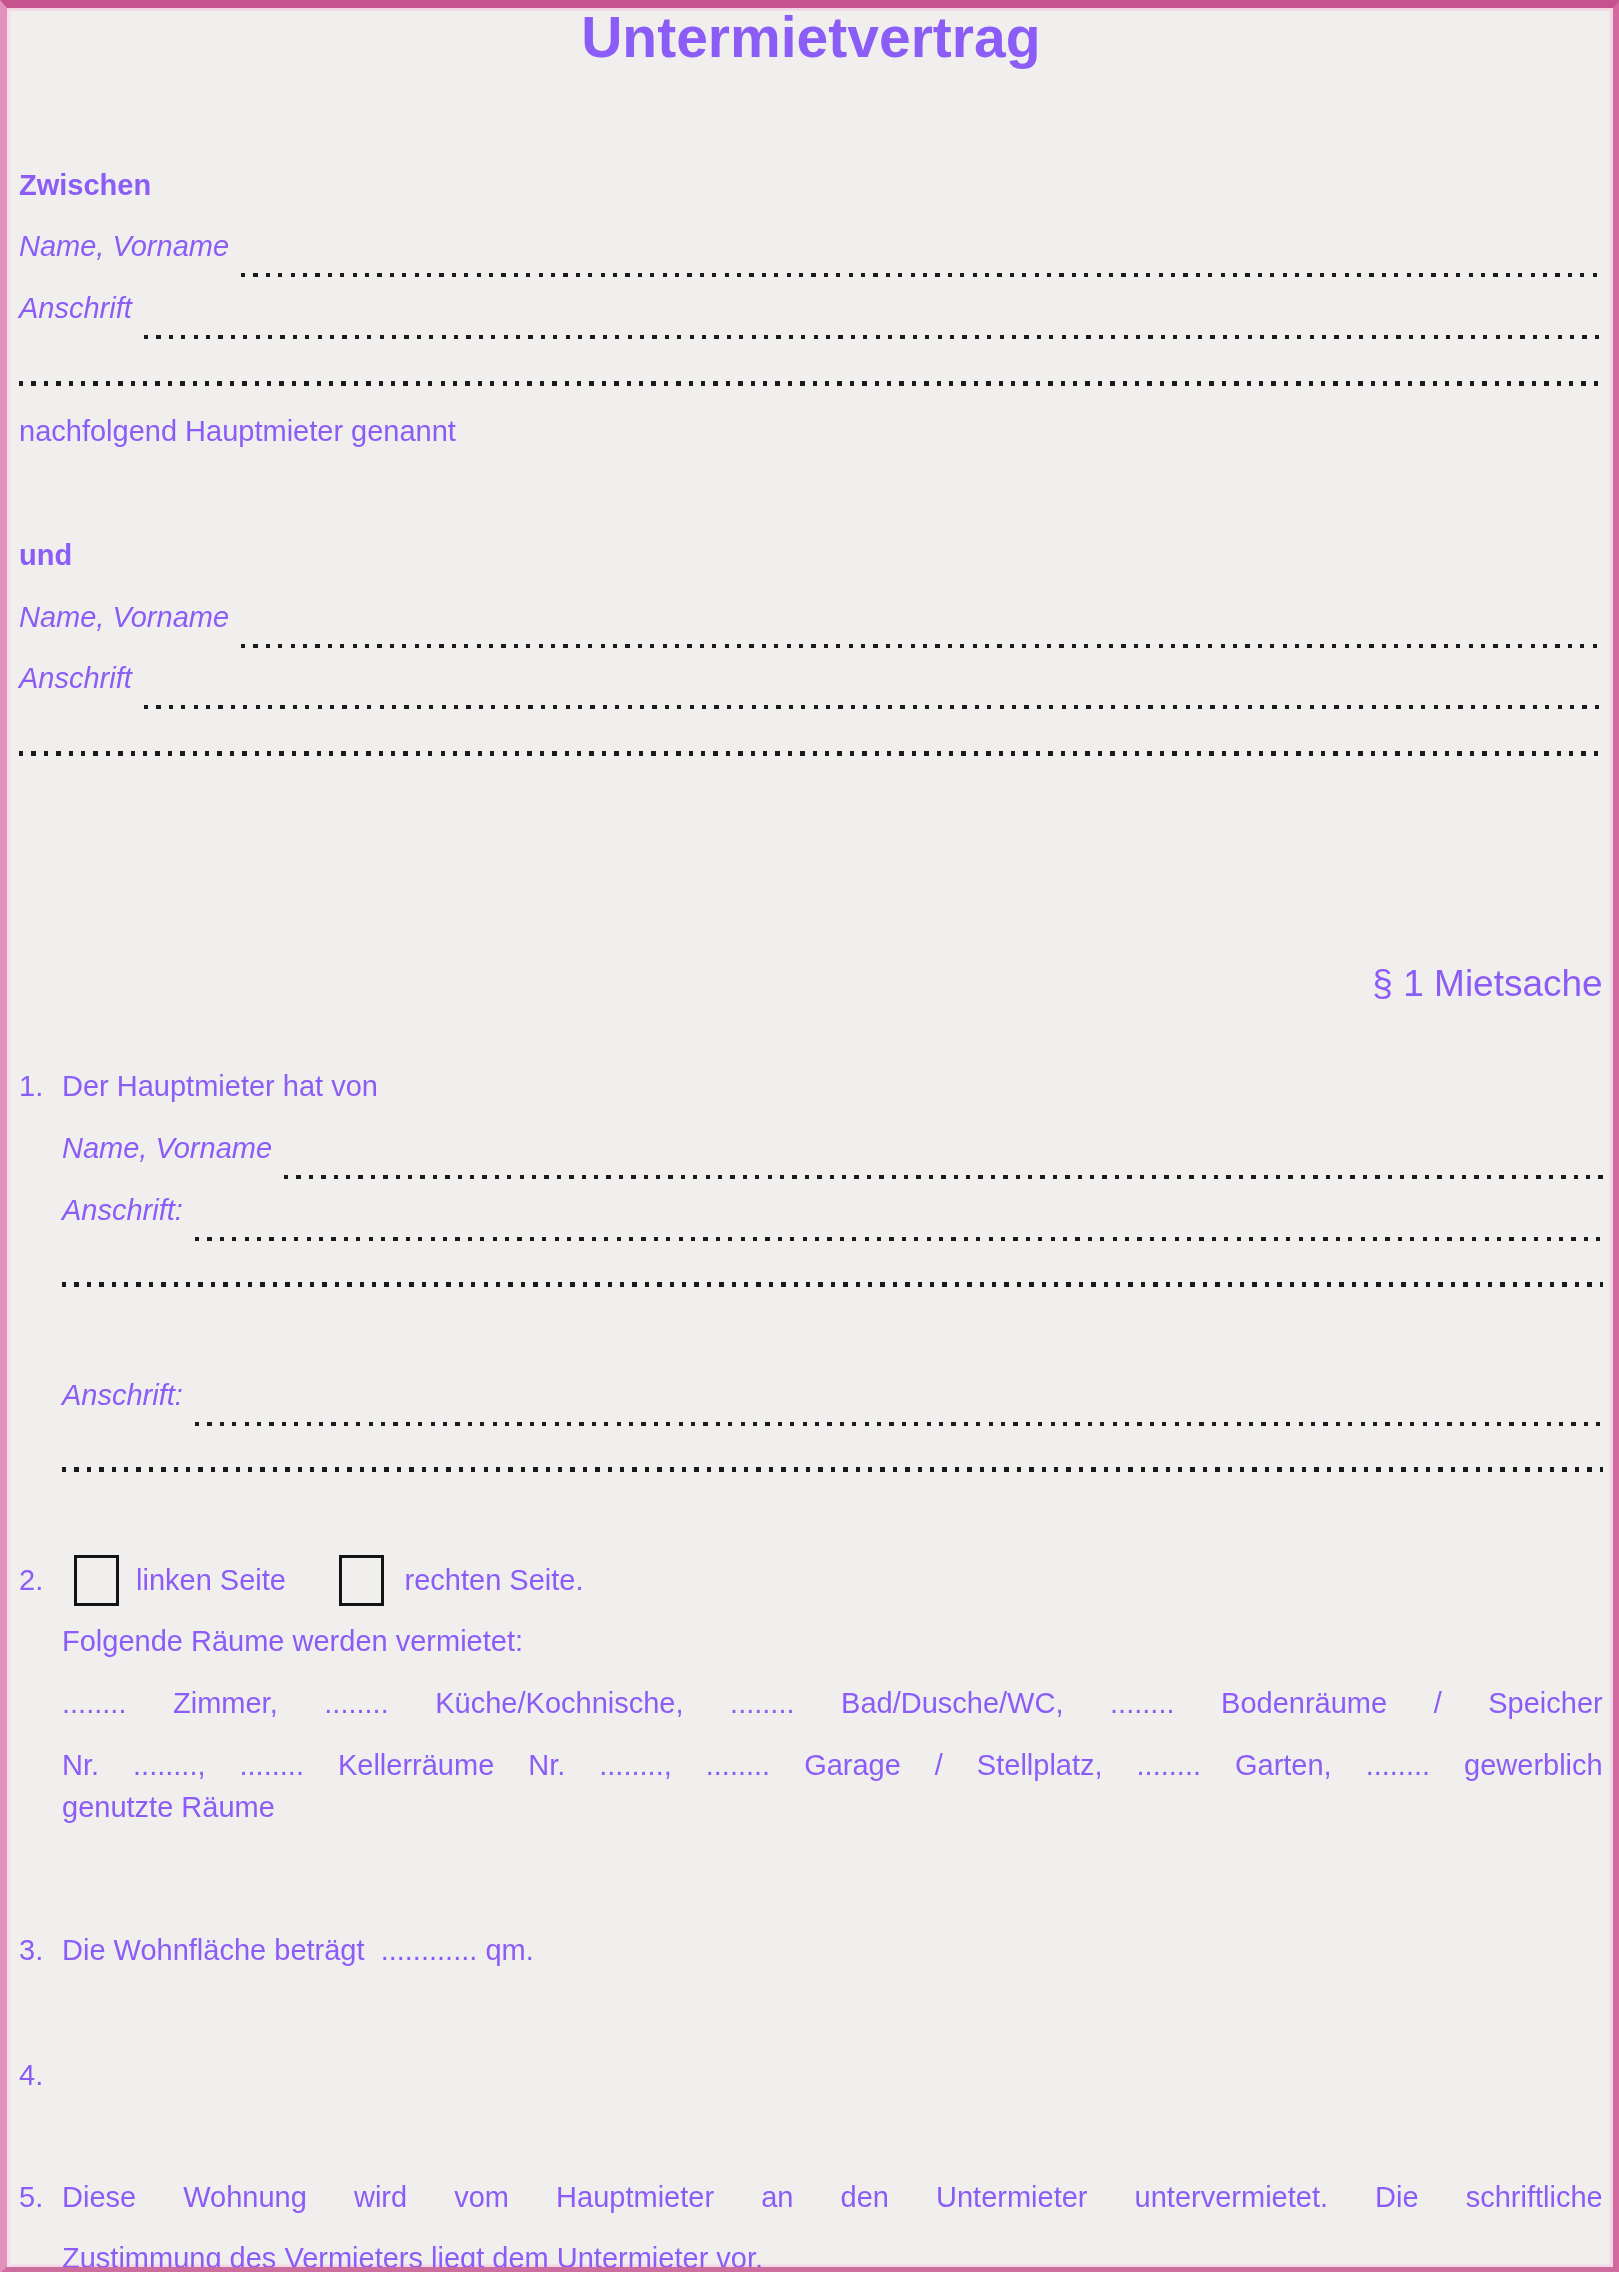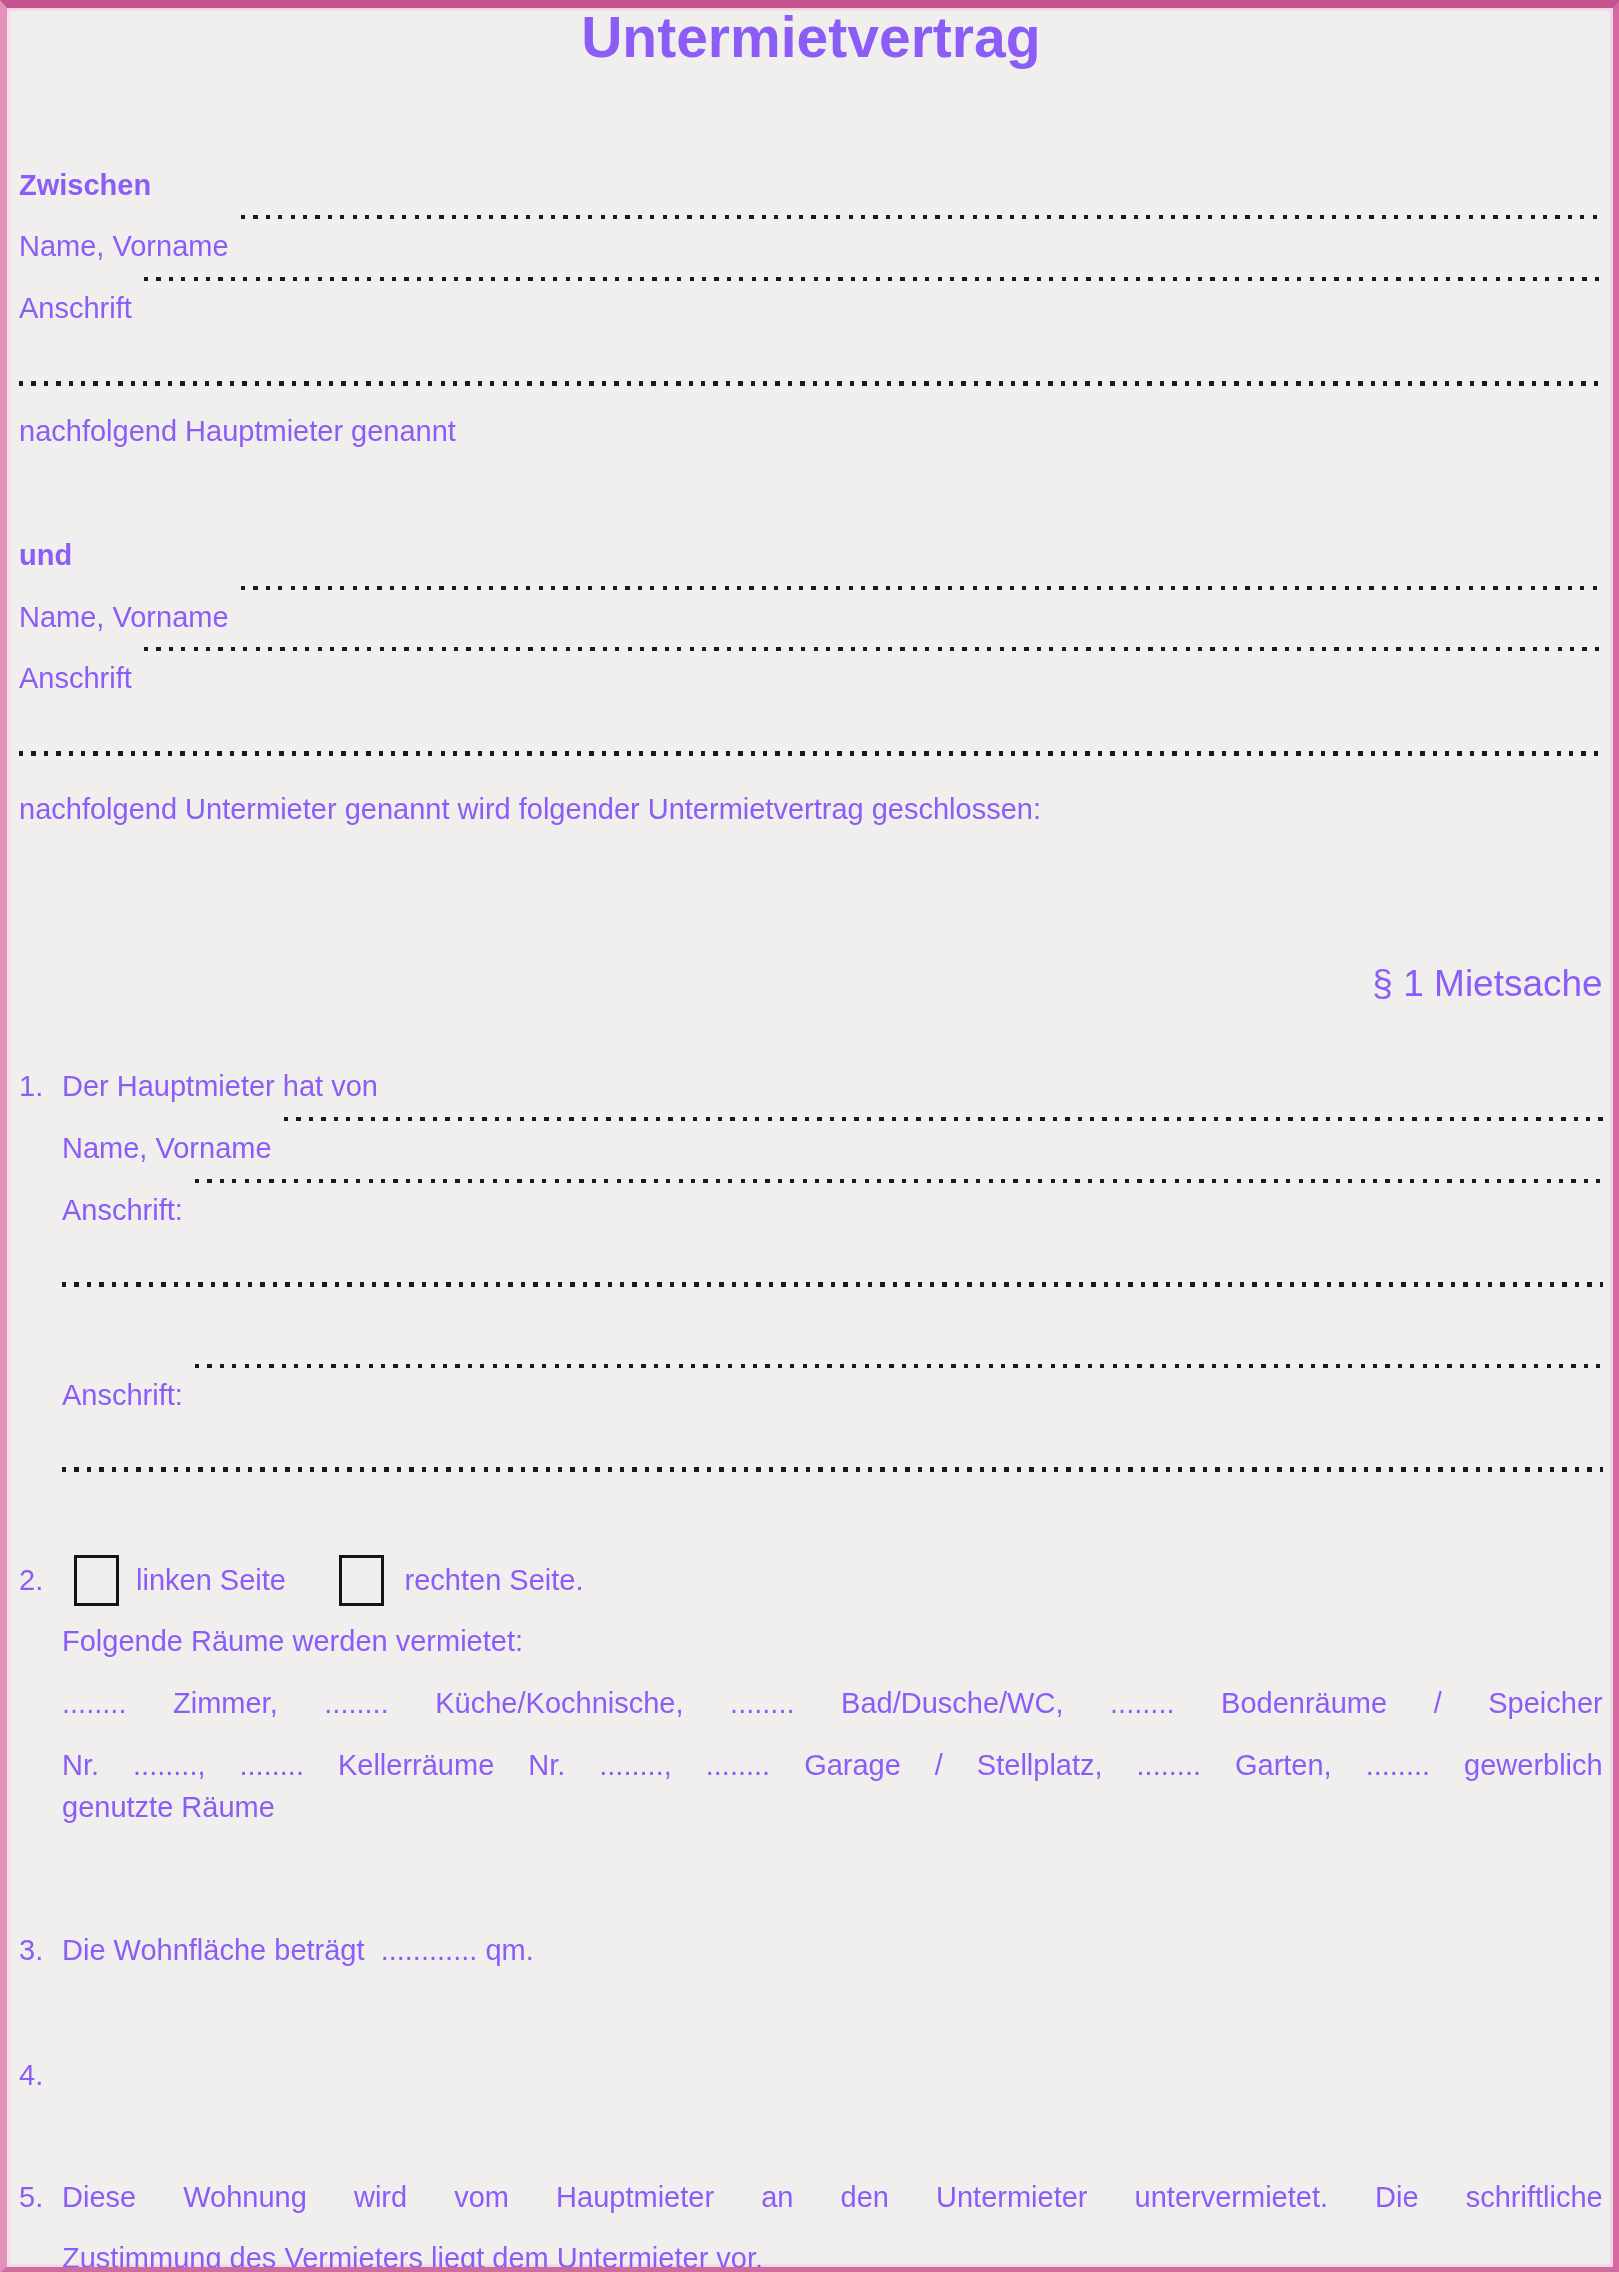--- a/index.html
+++ b/index.html
@@ -39,21 +39,21 @@
   }
   .sec-heading {
     top: 941px;
     height: 69px;
     line-height: 69px;
     font-size: 37px;
     font-weight: normal;
     text-align: right;
   }
   
-  .fill-row { display: flex; align-items: flex-start; }
+  .fill-row { display: flex; align-items: flex-end; font-style: italic; }
   .leader {
     flex: 1;
     height: 4.3px;
     margin-left: 12px;
     background-image: repeating-linear-gradient(to right, #1a1a1a 0 4.3px, rgba(0,0,0,0) 4.3px 12.4px);
     background-repeat: repeat-x;
   }
   .leader-full {
     position: absolute;
     left: 0; right: 0; bottom: 15.4px;
@@ -122,21 +122,20 @@
 
   <div class="line fill-row" style="top:639px">
     <span>Anschrift</span>
     <span class="leader"></span>
   </div>
 
   <div class="line" style="top:701px">
     <span class="leader-full"></span>
   </div>
 
-  <div class="line" style="top:770px">nachfolgend Untermieter genannt wird folgender Untermietvertrag geschlossen:</div>
 
   <div class="line sec-heading">§ 1 Mietsache</div>
 
   <div class="line" style="top:1047px">
     <span class="num">1.</span>
     <span class="item-text">Der Hauptmieter hat von</span>
   </div>
 
   <div class="line fill-row indent" style="top:1109px">
     <span>Name, Vorname</span>

